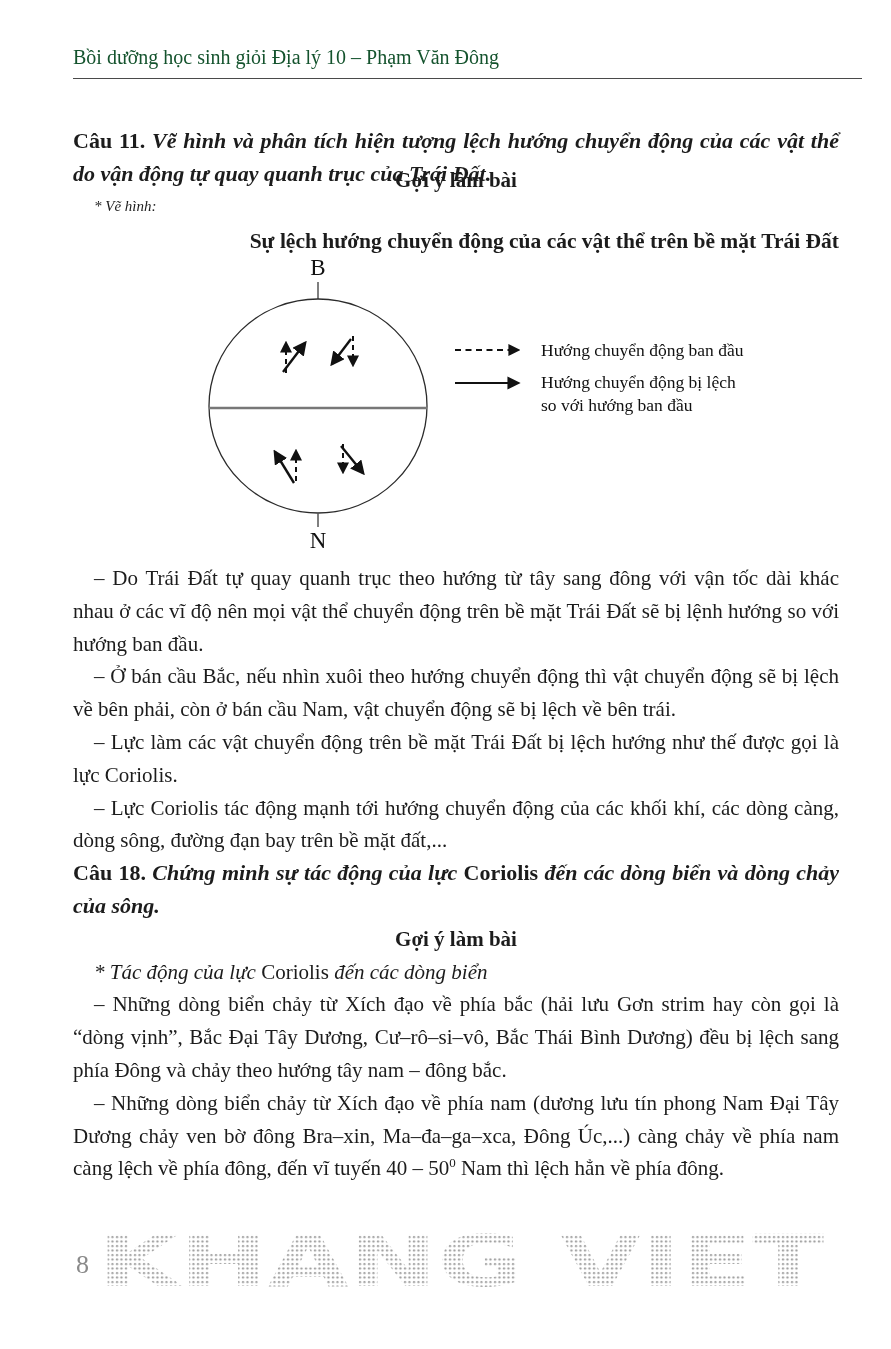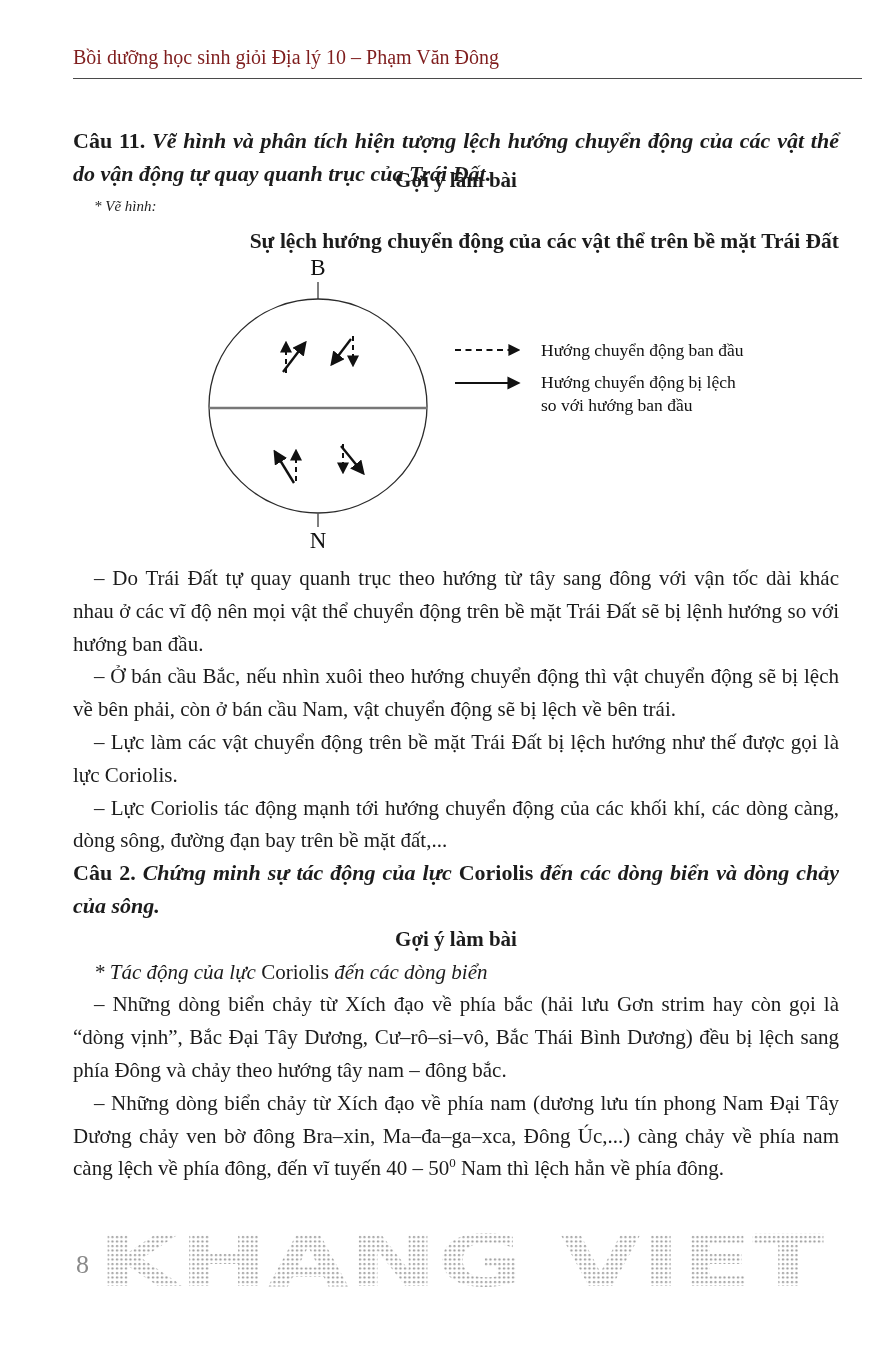--- a/index.html
+++ b/index.html
@@ -7,21 +7,21 @@
     position:relative;
     width:891px;height:1349px;
     background:#ffffff;
     font-family:"Liberation Serif", serif;
     color:#1c1c1c;
     overflow:hidden;
   }
   
   .running-header{
     position:absolute;top:46px;left:73px;width:789px;
-    font-size:20px;color:#7f1d1d;
+    font-size:20px;color:#14532d;
     padding-bottom:9px;border-bottom:1.5px solid #4a4a4a;
   }
   
   .q11-block{
     position:absolute;top:99px;left:73px;width:766px;
     font-size:22px;line-height:32.5px;font-weight:bold;text-align:justify;margin-top:26px;
   }
   .q-italic{font-style:italic;}
   .center-bold{
     position:absolute;left:73px;width:766px;text-align:center;
@@ -104,21 +104,21 @@
     <text class="legend-text" x="541" y="133">Hướng chuyển động bị lệch</text>
     <text class="legend-text" x="541" y="156">so với hướng ban đầu</text>
   </svg>
 
   <div class="body-flow">
     <p class="indent">– Do Trái Đất tự quay quanh trục theo hướng từ tây sang đông với vận tốc dài khác nhau ở các vĩ độ nên mọi vật thể chuyển động trên bề mặt Trái Đất sẽ bị lệnh hướng so với hướng ban đầu.</p>
     <p class="indent">– Ở bán cầu Bắc, nếu nhìn xuôi theo hướng chuyển động thì vật chuyển động sẽ bị lệch về bên phải, còn ở bán cầu Nam, vật chuyển động sẽ bị lệch về bên trái.</p>
     <p class="indent">– Lực làm các vật chuyển động trên bề mặt Trái Đất bị lệch hướng như thế được gọi là lực Coriolis.</p>
     <p class="indent">– Lực Coriolis tác động mạnh tới hướng chuyển động của các khối khí, các dòng càng, dòng sông, đường đạn bay trên bề mặt đất,...</p>
 
-    <p class="q12-par"><span>Câu 2. </span><i>Chứng minh sự tác động của lực </i><span>Coriolis </span><i>đến các dòng biển và dòng chảy của sông.</i></p>
+    <p class="q12-par"><span>Câu 18. </span><i>Chứng minh sự tác động của lực </i><span>Coriolis </span><i>đến các dòng biển và dòng chảy của sông.</i></p>
 
     <p class="center-line">Gợi ý làm bài</p>
 
     <p style="text-indent:21px;"><i>* Tác động của lực </i><span>Coriolis </span><i>đến các dòng biển</i></p>
 
     <p class="indent">– Những dòng biển chảy từ Xích đạo về phía bắc (hải lưu Gơn strim hay còn gọi là “dòng vịnh”, Bắc Đại Tây Dương, Cư–rô–si–vô, Bắc Thái Bình Dương) đều bị lệch sang phía Đông và chảy theo hướng tây nam – đông bắc.</p>
 
     <p class="indent"><span>– Những dòng biển chảy từ Xích đạo về phía nam (dương lưu tín phong Nam Đại Tây Dương chảy ven bờ đông Bra–xin, Ma–đa–ga–xca, Đông Úc,...) càng chảy về phía nam càng lệch về phía đông, đến vĩ tuyến 40 – 50</span><sup class="deg">0</sup><span> Nam thì lệch hẳn về phía đông.</span></p>
   </div>
 

